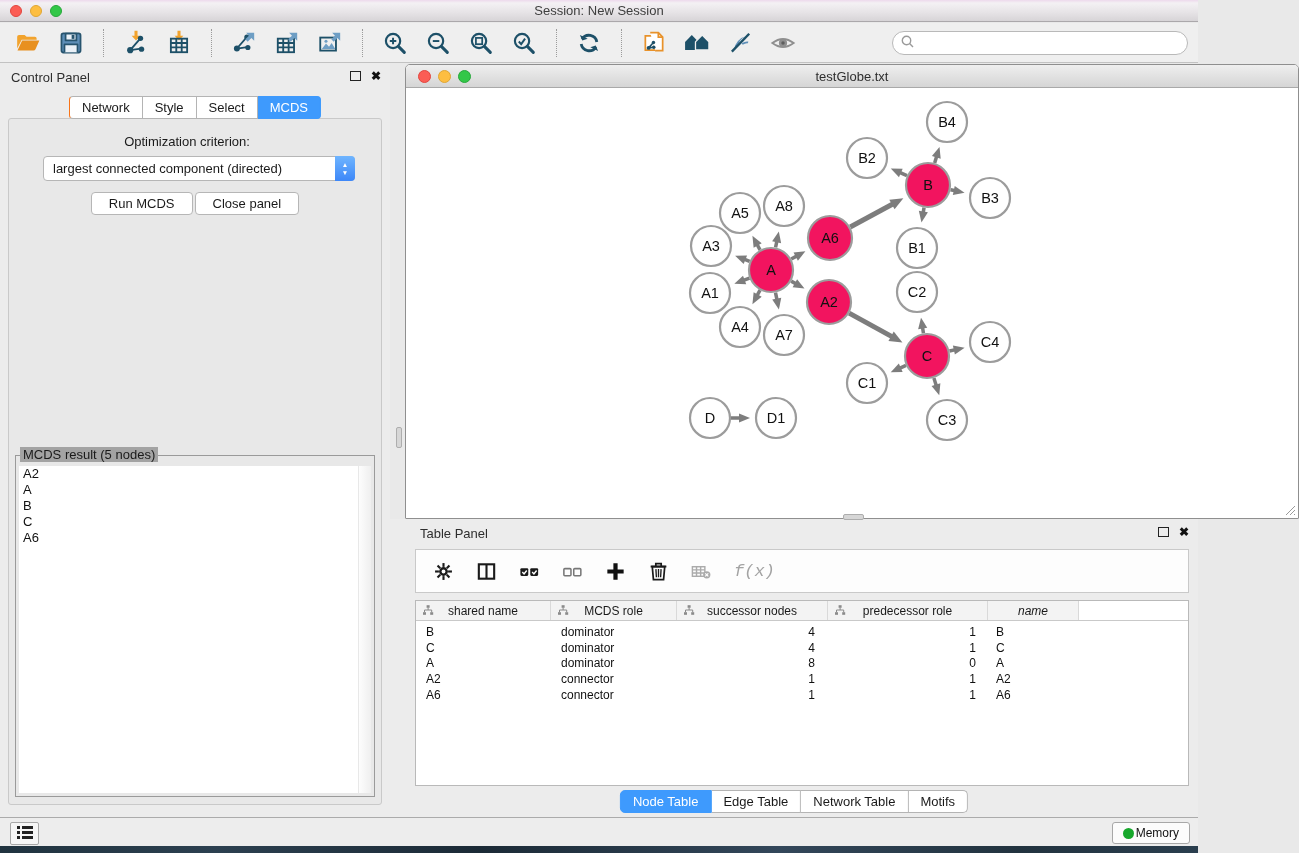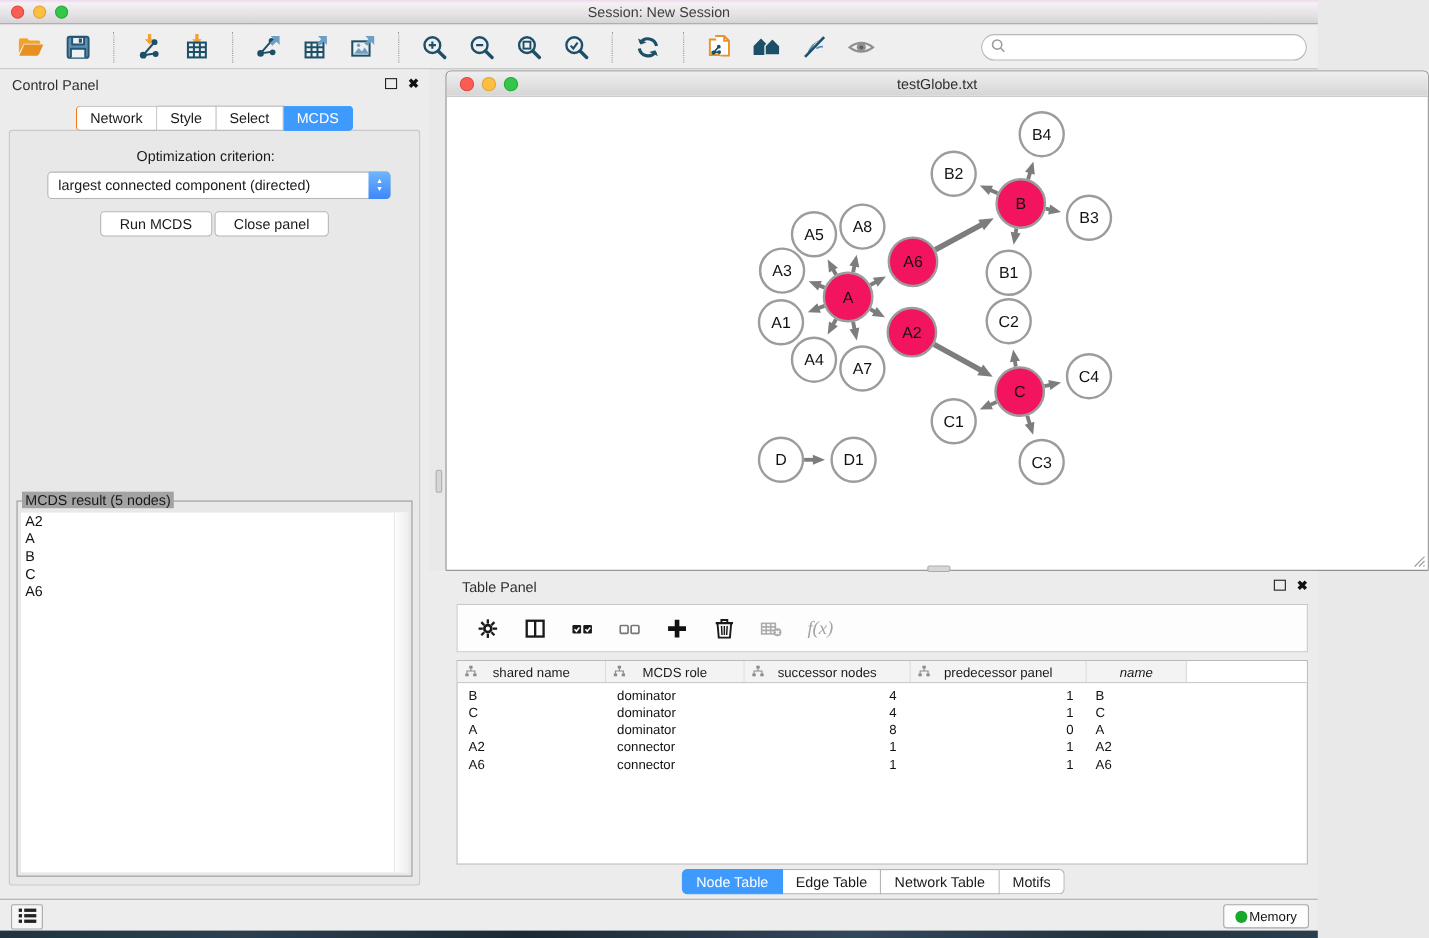--- a/index.html
+++ b/index.html
@@ -60,21 +60,21 @@
 
 
 .v-handle{position:absolute;left:396px;top:427px;width:6px;height:21px;background:#D6D6D6;border:1px solid #ADADAD;border-radius:2px;z-index:5;}
 .h-handle{position:absolute;left:843px;top:514px;width:21px;height:6px;background:#D6D6D6;border:1px solid #ADADAD;border-radius:2px;z-index:5;}
 
 
 .table-panel{position:absolute;left:390px;right:0;top:519px;bottom:35px;background:#ECECEC;}
 .table-panel .panel-title{left:30px;}
 .tp-toolbar{position:absolute;left:25px;right:9px;top:30px;height:44px;background:#FDFDFD;border:1px solid #C9C9C9;display:flex;align-items:center;padding-left:13px;gap:15px;}
 .ttb-btn{border:none;background:transparent;display:flex;align-items:center;justify-content:center;width:28px;height:30px;font-family:inherit;}
-.ttb-btn.fx{font-family:Liberation Serif, serif;font-style:italic;font-size:17px;color:#A3A3A3;width:auto;padding:0 4px;}
+.ttb-btn.fx{font-family:Liberation Mono, monospace;font-style:italic;font-size:17px;color:#A3A3A3;width:auto;padding:0 4px;}
 .tp-table{position:absolute;left:25px;right:9px;top:81px;height:186px;background:#fff;border:1px solid #B9B9B9;overflow:hidden;}
 .thead{display:flex;height:20px;background:#fff;border-bottom:1px solid #C9C9C9;}
 .th{position:relative;display:flex;align-items:center;justify-content:center;font-size:12px;color:#1A1A1A;background:#F3F3F3;border-right:1px solid #D9D9D9;flex:none;}
 .sort-ic{position:absolute;left:6px;top:3px;line-height:0;}
 .tbody{padding-top:3px;}
 .tr{display:flex;height:15.8px;align-items:center;}
 .td{font-size:12px;color:#111;flex:none;}
 .td.c0,.td.c1{padding-left:10px;}
 .td.c2{text-align:right;padding-right:13px;}
 .td.c3{text-align:right;padding-right:12px;}
@@ -509,21 +509,21 @@
               </svg></span>
             <span>successor nodes</span>
           </div>
           <div class="th" style="width: 160px;">
             <span class="sort-ic"><svg width="12" height="12" viewBox="0 0 12 12" xmlns="http://www.w3.org/2000/svg">
                 <rect x="4.6" y="1.2" width="3" height="2.6" fill="#8A8A8A"></rect>
                 <rect x="1" y="8.2" width="3" height="2.6" fill="#8A8A8A"></rect>
                 <rect x="8.2" y="8.2" width="3" height="2.6" fill="#8A8A8A"></rect>
                 <path d="M6.1 3.8 v2.2 M2.5 8.2 V6 h7.2 v2.2" stroke="#8A8A8A" stroke-width="1" fill="none"></path>
               </svg></span>
-            <span>predecessor panel</span>
+            <span>predecessor role</span>
           </div>
           <div class="th" style="width: 91px; font-style: italic;">
             <span>name</span>
           </div>
         </div>
       <div class="tbody">
           <div class="tr">
             <div class="td c0" style="width: 135px;">B</div>
             <div class="td c1" style="width: 126px;">dominator</div>
             <div class="td c2" style="width: 151px;">4</div>

